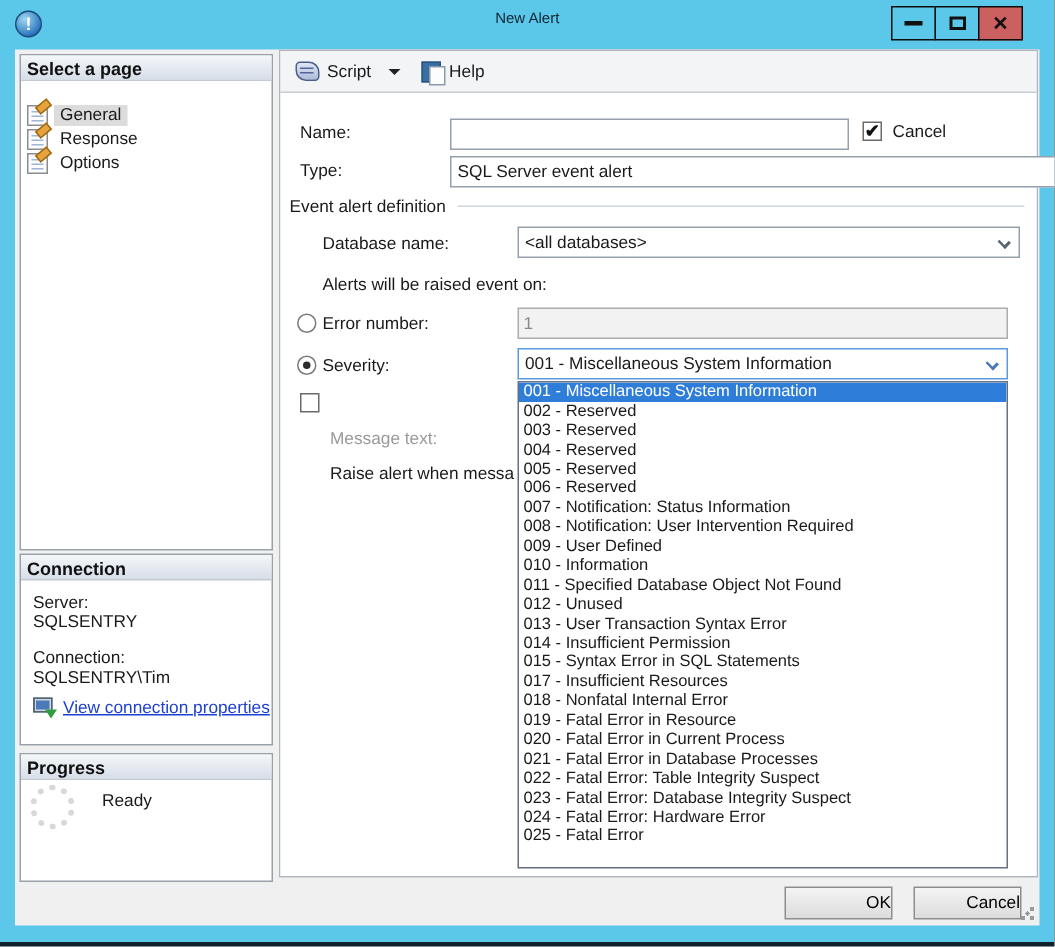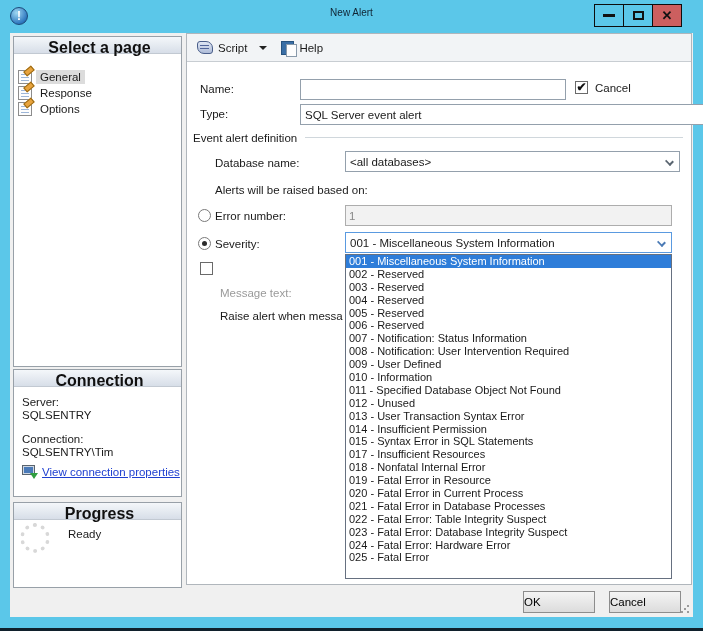--- a/index.html
+++ b/index.html
@@ -20,21 +20,21 @@
   .winbtn.close { background:#cc5f5f; font-size:13px; font-weight:bold; color:#111; }
   .glyph-min { width:12px; height:3px; background:#111; }
   .glyph-max { width:11px; height:9px; border:2px solid #111; background:transparent; }
 
   
   .winbody { position:absolute; left:10px; top:33px; right:10px; bottom:11px; background:#f0f0f0; }
 
   
   .panel { position:absolute; left:3px; width:169px; background:#fff; border:1px solid #98a0a8; }
   .panel-header { height:17px; background:linear-gradient(#f4f7fa,#d7dee8); border-bottom:1px solid #c2c9d2;
-    font-weight:bold; font-size:16px; padding:2px 0 0 4px; color:#101010;text-align:center; }
+    font-weight:bold; font-size:12px; padding:2px 0 0 4px; color:#101010; }
   #panel-pages { top:3px; height:331px; }
   #panel-connection { top:336px; height:128px; }
   #panel-progress { top:469px; height:86px; }
 
   .page-item { position:absolute; left:4px; height:16px; display:flex; align-items:center; cursor:default; }
   .page-item .lbl { padding:1px 4px; }
   .page-item.selected .lbl { background:#dcdcdc; }
   .doc-icon { width:14px; height:14px; position:relative; margin-right:4px; background:#fdfdfd; border:1px solid #8c8c8c; }
   .doc-icon::before { content:""; position:absolute; left:2px; top:3px; width:8px; height:1px;
      box-shadow:0 3px 0 #9db6d8, 0 6px 0 #9db6d8; background:#9db6d8; }
@@ -75,21 +75,21 @@
   .combo.focused .chev { border-color:#4a7ab5; }
 
   .checkbox { position:absolute; width:13px; height:13px; border:1px solid #6a6a6a; background:#fff; font-size:12px; font-weight:bold; line-height:11px; text-align:center; color:#111; }
   .radio { position:absolute; width:13px; height:13px; border:1px solid #7a7a7a; border-radius:50%; background:#fff; }
   .radio.selected::after { content:""; position:absolute; left:3px; top:3px; width:5px; height:5px; border-radius:50%; background:#2c2c2c; }
 
   .drop-list { position:absolute; left:158px; top:192px; width:327px; height:325px; background:#fff; border:1px solid #667080; z-index:5; overflow:hidden; }
   .list-item { height:12.9px; line-height:12.9px; font-size:11px; padding-left:3px; white-space:nowrap; overflow:hidden; cursor:default; }
   .list-item.selected { background:#2e7dd9; color:#fff; }
 
-  .btn { position:absolute; width:72px; height:22px; background:linear-gradient(#f4f4f4,#dcdcdc); border:1px solid #8d8d8d; font:inherit; text-align:left; line-height:20px; cursor:default; }
+  .btn { position:absolute; width:72px; height:22px; background:linear-gradient(#f4f4f4,#dcdcdc); border:1px solid #8d8d8d; font:inherit; text-align:right; line-height:20px; cursor:default; }
   .grip { position:absolute; right:3px; bottom:3px; width:10px; height:10px;
     background:radial-gradient(circle 1.5px at 8px 2px,#9a9a9a 95%,transparent), radial-gradient(circle 1.5px at 8px 8px,#9a9a9a 95%,transparent), radial-gradient(circle 1.5px at 2px 8px,#9a9a9a 95%,transparent), radial-gradient(circle 1.5px at 5px 5px,#9a9a9a 95%,transparent); }
 
   .group-row { position:absolute; left:6px; top:70px; right:8px; display:flex; align-items:center; }
   .group-line { flex:1; height:2px; margin-left:8px; border-top:1px solid #d0d7dc; border-bottom:1px solid #fff; }
 </style>
 </head>
 <body>
 
 <div class="win">
@@ -178,21 +178,21 @@
           <span>Event alert definition</span>
           <span class="group-line"></span>
         </div>
 
         <div class="flabel" style="left:28px; top:95px;">Database name:</div>
         <div class="combo" style="left:158px; top:89px; width:335px;">
           <span>&lt;all databases&gt;</span>
             <span class="chev"></span>
         </div>
 
-        <div class="flabel" style="left:28px; top:122px;">Alerts will be raised based on:</div>
+        <div class="flabel" style="left:28px; top:122px;">Alerts will be raised event on:</div>
 
         <div class="radio" style="left:11px; top:147px;"></div>
         <div class="flabel" style="left:28px; top:148px;">Error number:</div>
         <input class="text" style="left: 158px; top: 143px; width: 327px;" disabled="" value="1">
 
         <div class="radio selected" style="left:11px; top:175px;"></div>
         <div class="flabel" style="left:28px; top:176px;">Severity:</div>
         <div class="combo focused" style="left:158px; top:170px; width:327px;">
           <span>001 - Miscellaneous System Information</span>
             <span class="chev"></span>

